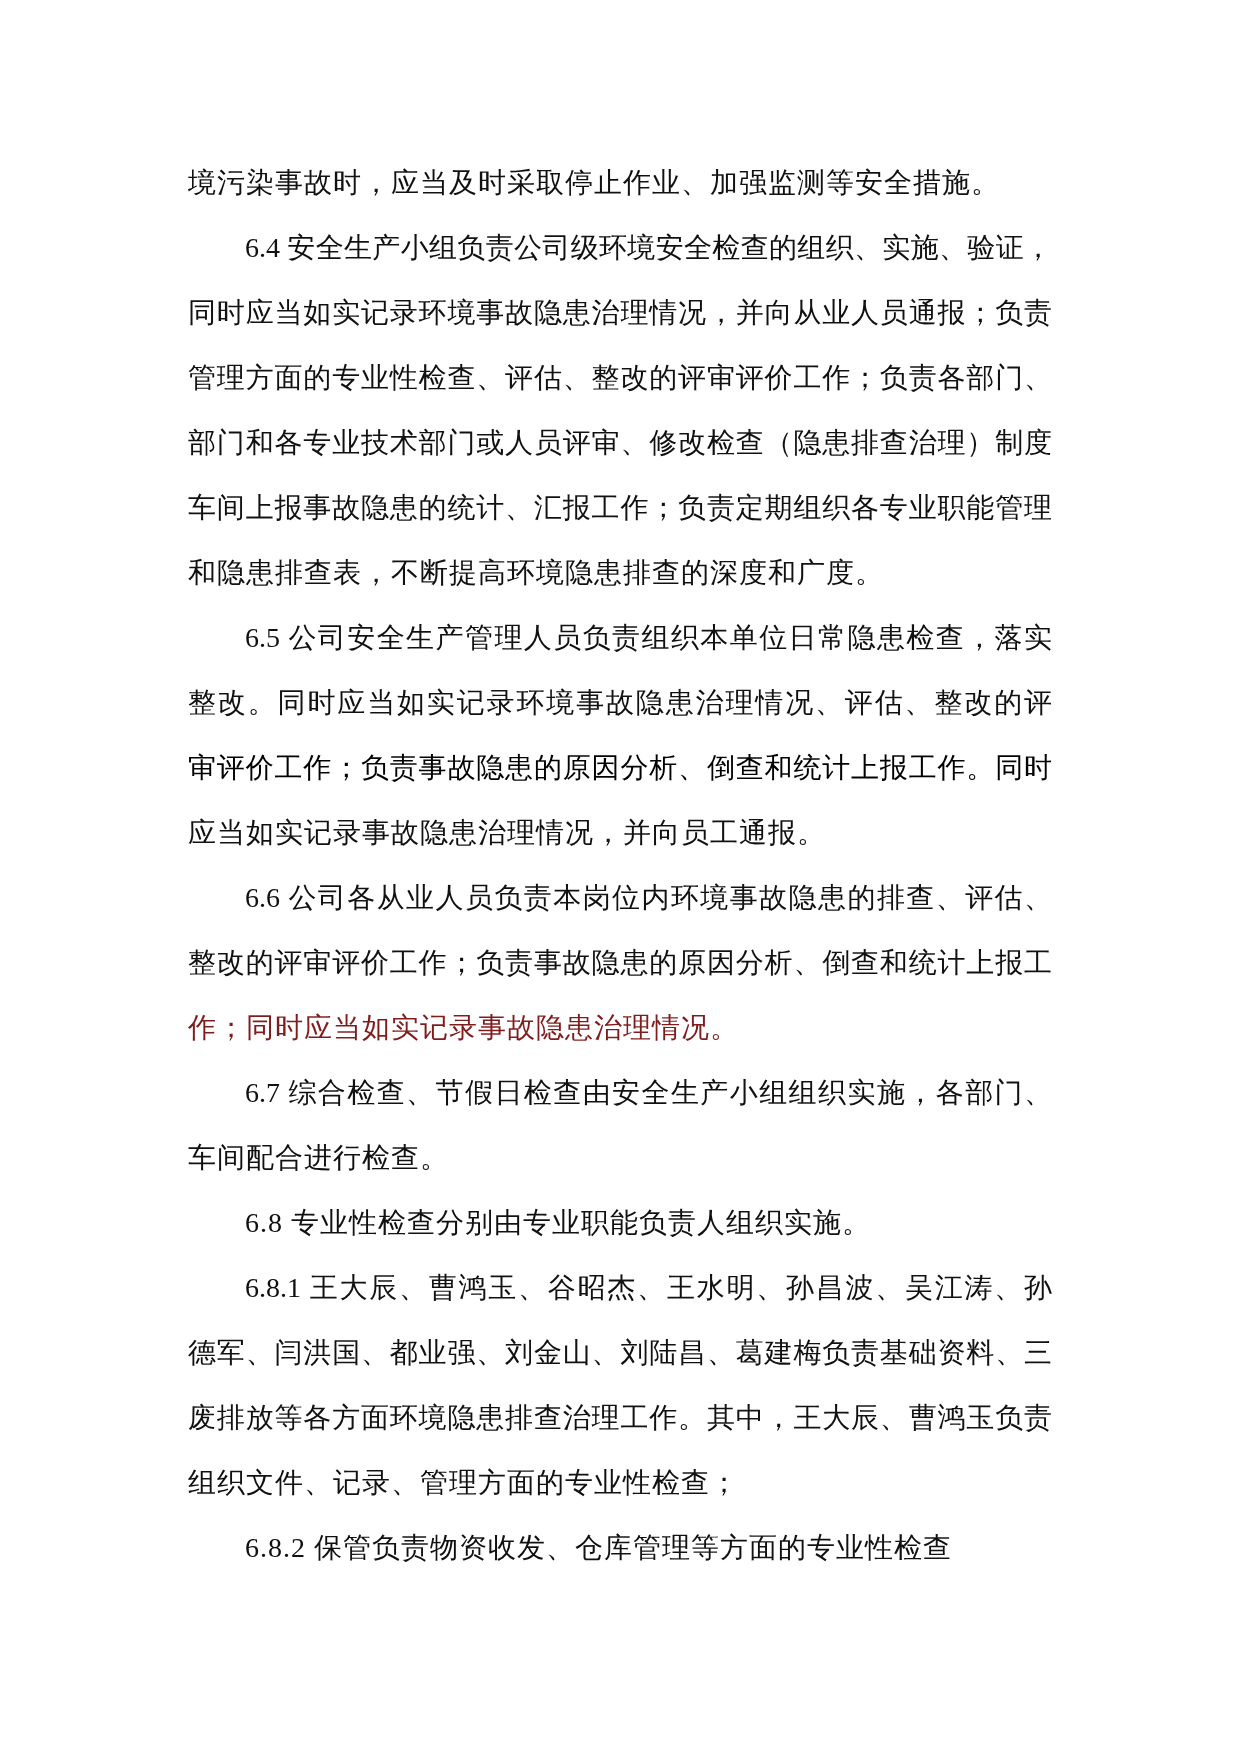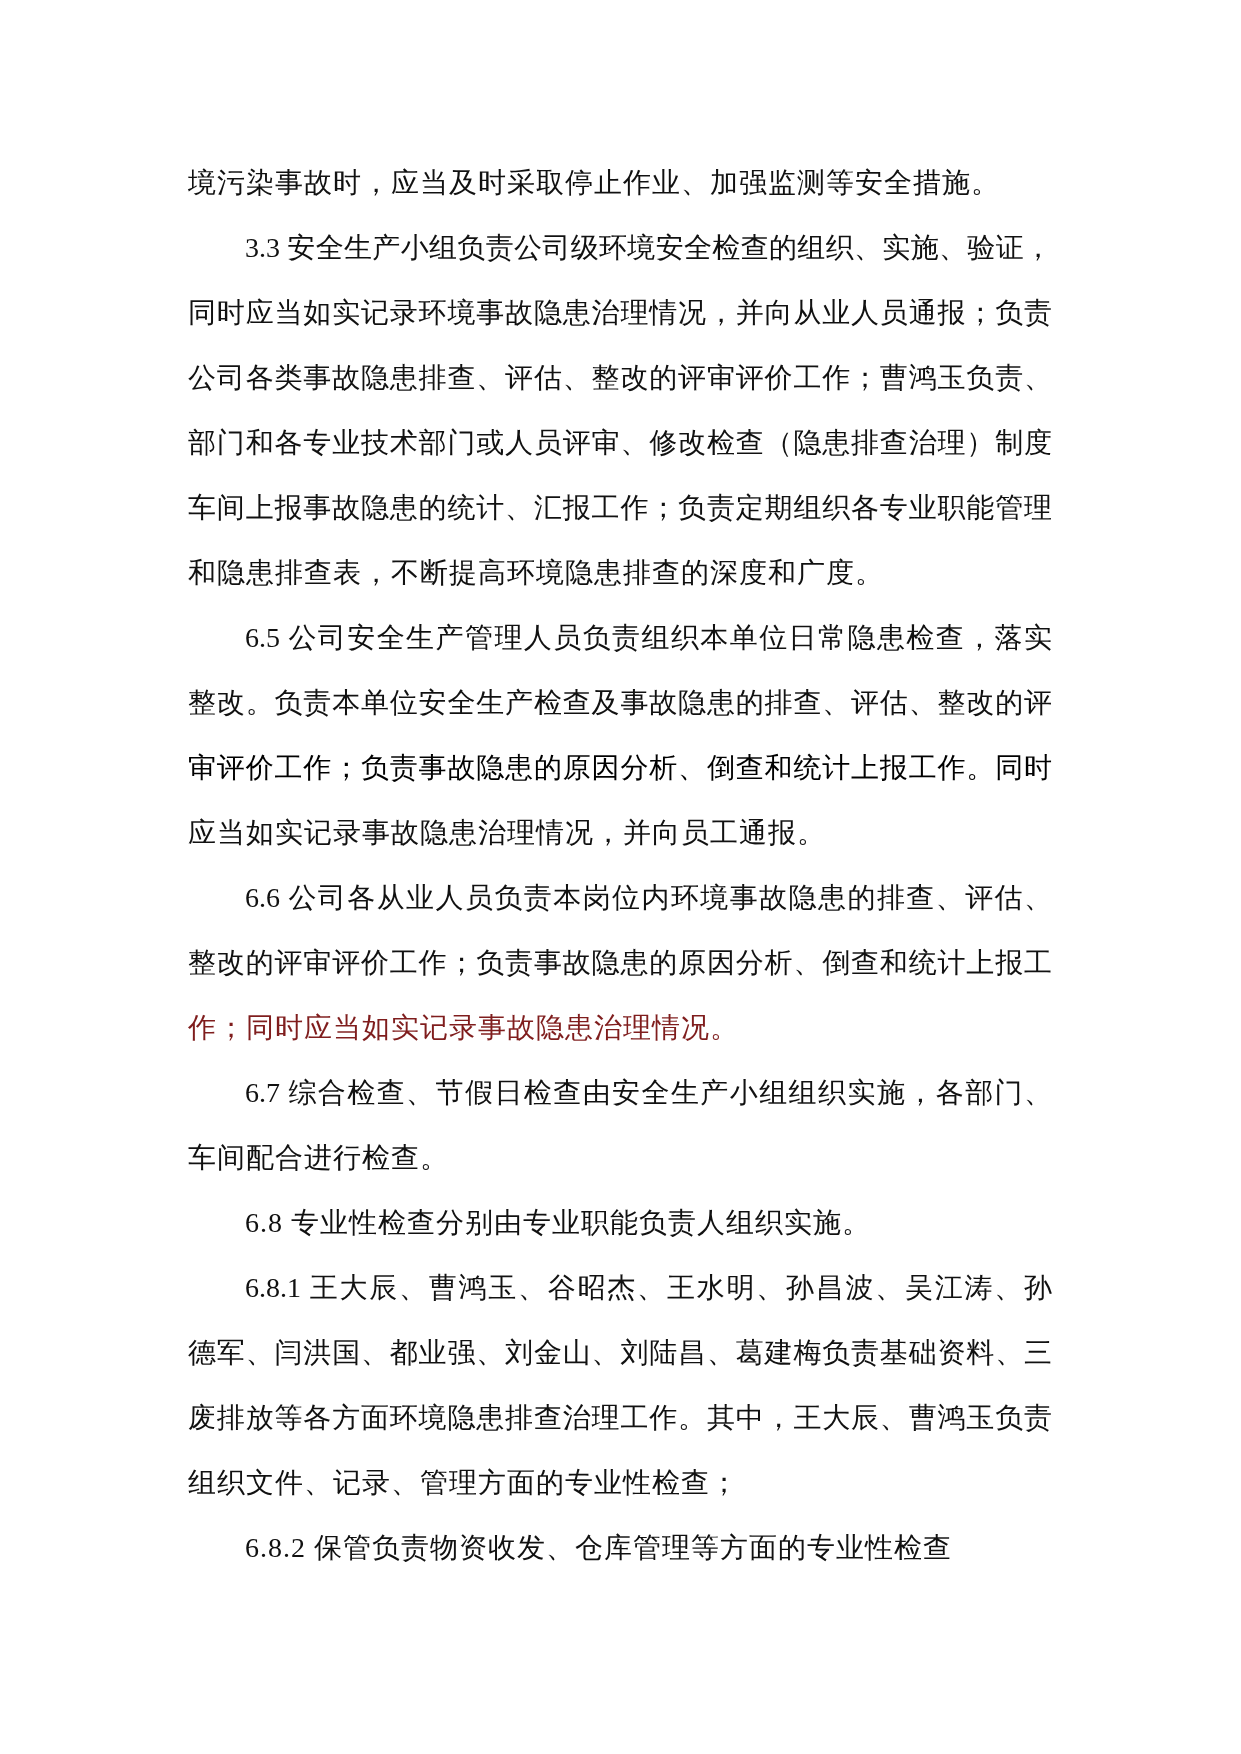--- a/index.html
+++ b/index.html
@@ -48,28 +48,28 @@
   .line.indent {
     text-indent: 57px;
   }
 </style>
 </head>
 <body>
 
 <div class="page" style="background: rgb(255, 255, 255);">
   <div class="doc-body">
       <div class="line left" style="color: rgb(17, 17, 17);">境污染事故时，应当及时采取停止作业、加强监测等安全措施。</div>
-      <div class="line justify indent" style="color: rgb(17, 17, 17);">3.3 安全生产小组负责公司级环境安全检查的组织、实施、验证，</div>
+      <div class="line justify indent" style="color: rgb(17, 17, 17);">6.4 安全生产小组负责公司级环境安全检查的组织、实施、验证，</div>
       <div class="line justify" style="color: rgb(17, 17, 17);">同时应当如实记录环境事故隐患治理情况，并向从业人员通报；负责</div>
-      <div class="line justify" style="color: rgb(17, 17, 17);">公司各类事故隐患排查、评估、整改的评审评价工作；曹鸿玉负责、</div>
+      <div class="line justify" style="color: rgb(17, 17, 17);">管理方面的专业性检查、评估、整改的评审评价工作；负责各部门、</div>
       <div class="line justify" style="color: rgb(17, 17, 17);">部门和各专业技术部门或人员评审、修改检查（隐患排查治理）制度</div>
       <div class="line justify" style="color: rgb(17, 17, 17);">车间上报事故隐患的统计、汇报工作；负责定期组织各专业职能管理</div>
       <div class="line left" style="color: rgb(17, 17, 17);">和隐患排查表，不断提高环境隐患排查的深度和广度。</div>
       <div class="line justify indent" style="color: rgb(17, 17, 17);">6.5 公司安全生产管理人员负责组织本单位日常隐患检查，落实</div>
-      <div class="line justify" style="color: rgb(17, 17, 17);">整改。负责本单位安全生产检查及事故隐患的排查、评估、整改的评</div>
+      <div class="line justify" style="color: rgb(17, 17, 17);">整改。同时应当如实记录环境事故隐患治理情况、评估、整改的评</div>
       <div class="line justify" style="color: #000000;">审评价工作；负责事故隐患的原因分析、倒查和统计上报工作。同时</div>
       <div class="line left" style="color: rgb(17, 17, 17);">应当如实记录事故隐患治理情况，并向员工通报。</div>
       <div class="line justify indent" style="color: rgb(17, 17, 17);">6.6 公司各从业人员负责本岗位内环境事故隐患的排查、评估、</div>
       <div class="line justify" style="color: rgb(17, 17, 17);">整改的评审评价工作；负责事故隐患的原因分析、倒查和统计上报工</div>
       <div class="line left" style="color: #7f1d1d;">作；同时应当如实记录事故隐患治理情况。</div>
       <div class="line justify indent" style="color: rgb(17, 17, 17);">6.7 综合检查、节假日检查由安全生产小组组织实施，各部门、</div>
       <div class="line left" style="color: rgb(17, 17, 17);">车间配合进行检查。</div>
       <div class="line left indent" style="color: rgb(17, 17, 17);">6.8 专业性检查分别由专业职能负责人组织实施。</div>
       <div class="line justify indent" style="color: rgb(17, 17, 17);">6.8.1 王大辰、曹鸿玉、谷昭杰、王水明、孙昌波、吴江涛、孙</div>
       <div class="line justify" style="color: rgb(17, 17, 17);">德军、闫洪国、都业强、刘金山、刘陆昌、葛建梅负责基础资料、三</div>

